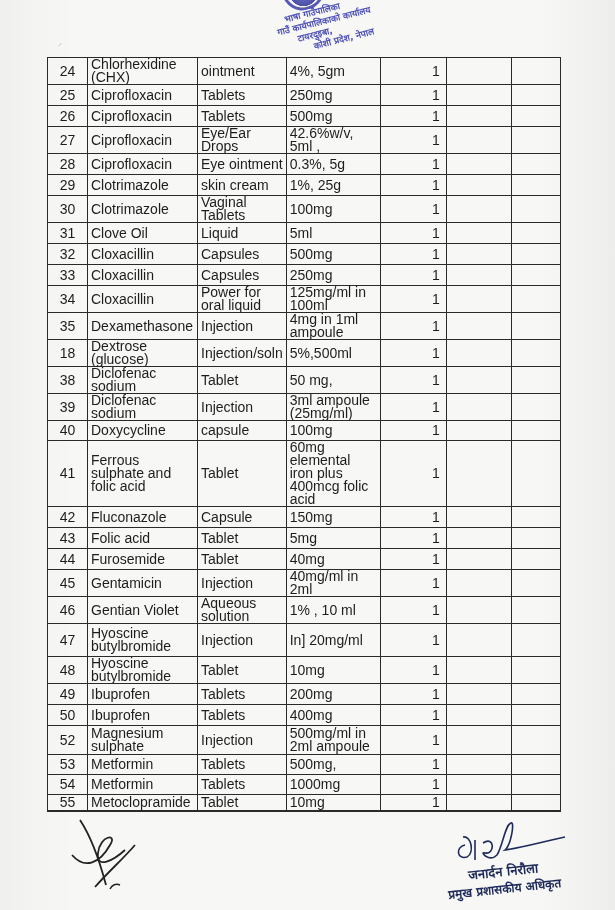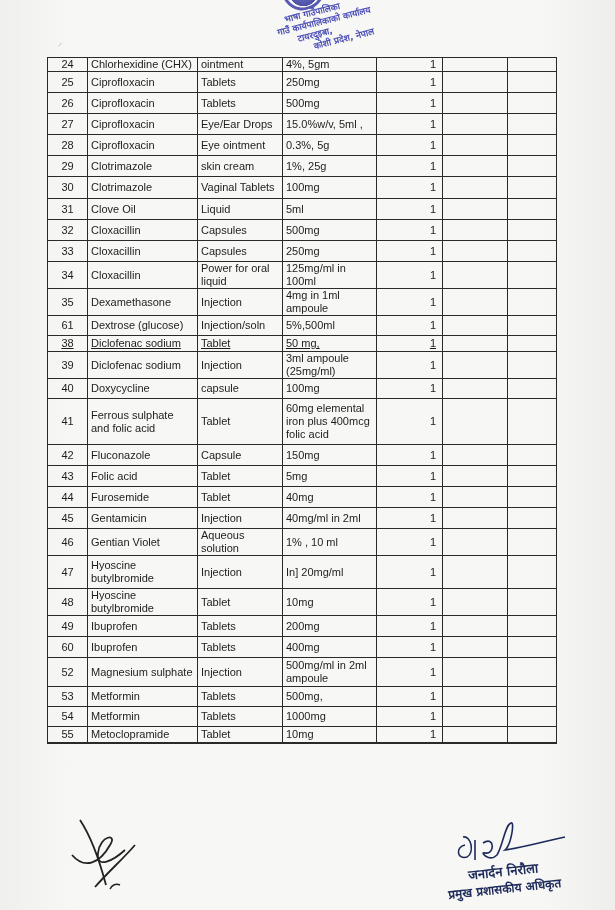--- a/index.html
+++ b/index.html
@@ -32,21 +32,21 @@
     .stamp .l1 { left: 14px; top: 22px; }
     .stamp .l2 { left: 4px; top: 33px; }
     .stamp .l3 { left: 22px; top: 44px; }
     .stamp .l4 { left: 36px; top: 55px; }
     .tick-mark { position: absolute; left: 58px; top: 40px; font-size: 8px; color: #999; }
 
     
     .doc-table {
       position: absolute; left: 47px; top: 57px;
       border-collapse: collapse; table-layout: fixed;
-      font-size: 11px; line-height: 13px;
+      font-size: 14px; line-height: 13px;
     }
     .doc-table td {
       border: 1px solid #2a2a2a; padding: 0 3px; vertical-align: middle;
       overflow: hidden;
     }
     .doc-table td.sn { text-align: center; }
     .doc-table td.qty { text-align: right; padding-right: 6px; }
     .doc-table tr:last-child td { border-bottom-width: 2px; }
 
     
@@ -111,21 +111,21 @@
         <td>Tablets</td>
         <td>500mg</td>
         <td class="qty">1</td>
         <td></td>
         <td></td>
       </tr>
       <tr style="height: 21px;">
         <td class="sn">27</td>
         <td>Ciprofloxacin</td>
         <td>Eye/Ear Drops</td>
-        <td>15.0%w/v, 5ml ,</td>
+        <td>42.6%w/v, 5ml ,</td>
         <td class="qty">1</td>
         <td></td>
         <td></td>
       </tr>
       <tr style="height: 21px;">
         <td class="sn">28</td>
         <td>Ciprofloxacin</td>
         <td>Eye ointment</td>
         <td>0.3%, 5g</td>
         <td class="qty">1</td>
@@ -189,29 +189,29 @@
       <tr style="height: 27px; margin-top: 40px;">
         <td class="sn">35</td>
         <td>Dexamethasone</td>
         <td>Injection</td>
         <td>4mg in 1ml ampoule</td>
         <td class="qty">1</td>
         <td></td>
         <td></td>
       </tr>
       <tr style="height: 20px;">
-        <td class="sn">61</td>
+        <td class="sn">18</td>
         <td>Dextrose (glucose)</td>
         <td>Injection/soln</td>
         <td>5%,500ml</td>
         <td class="qty">1</td>
         <td></td>
         <td></td>
       </tr>
-      <tr style="height: 16px; text-decoration: underline;">
+      <tr style="height: 16px;">
         <td class="sn">38</td>
         <td>Diclofenac sodium</td>
         <td>Tablet</td>
         <td>50 mg,</td>
         <td class="qty">1</td>
         <td></td>
         <td></td>
       </tr>
       <tr style="height: 27px;">
         <td class="sn">39</td>
@@ -306,21 +306,21 @@
       <tr style="height: 21px;">
         <td class="sn">49</td>
         <td>Ibuprofen</td>
         <td>Tablets</td>
         <td>200mg</td>
         <td class="qty">1</td>
         <td></td>
         <td></td>
       </tr>
       <tr style="height: 21px;">
-        <td class="sn">60</td>
+        <td class="sn">50</td>
         <td>Ibuprofen</td>
         <td>Tablets</td>
         <td>400mg</td>
         <td class="qty">1</td>
         <td></td>
         <td></td>
       </tr>
       <tr style="height: 29px;">
         <td class="sn">52</td>
         <td>Magnesium sulphate</td>

